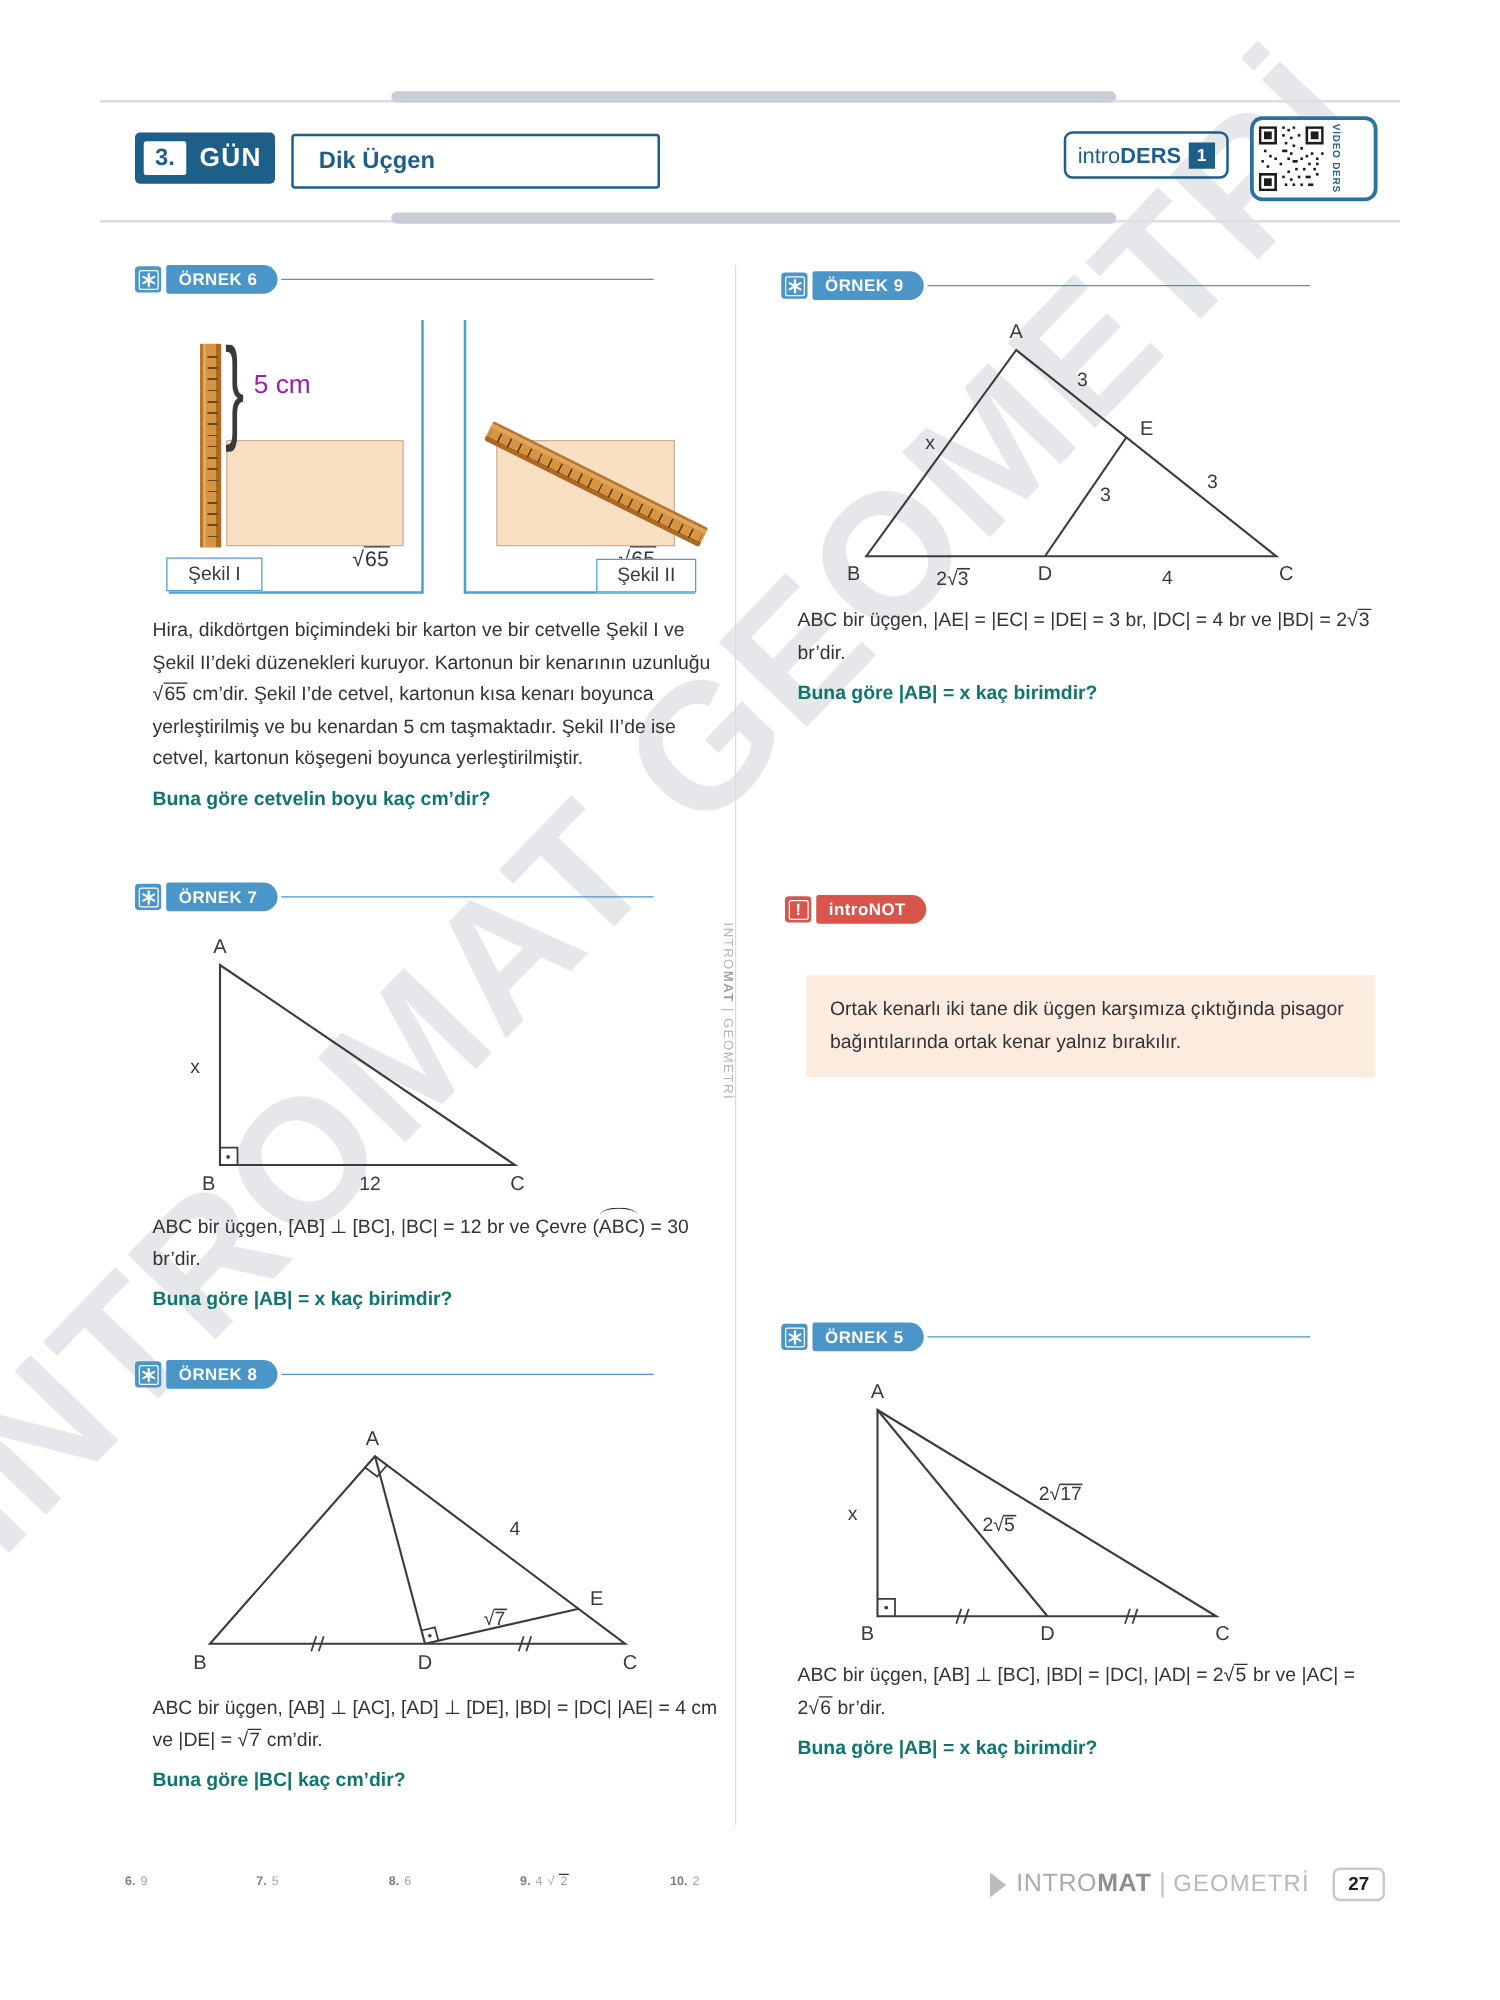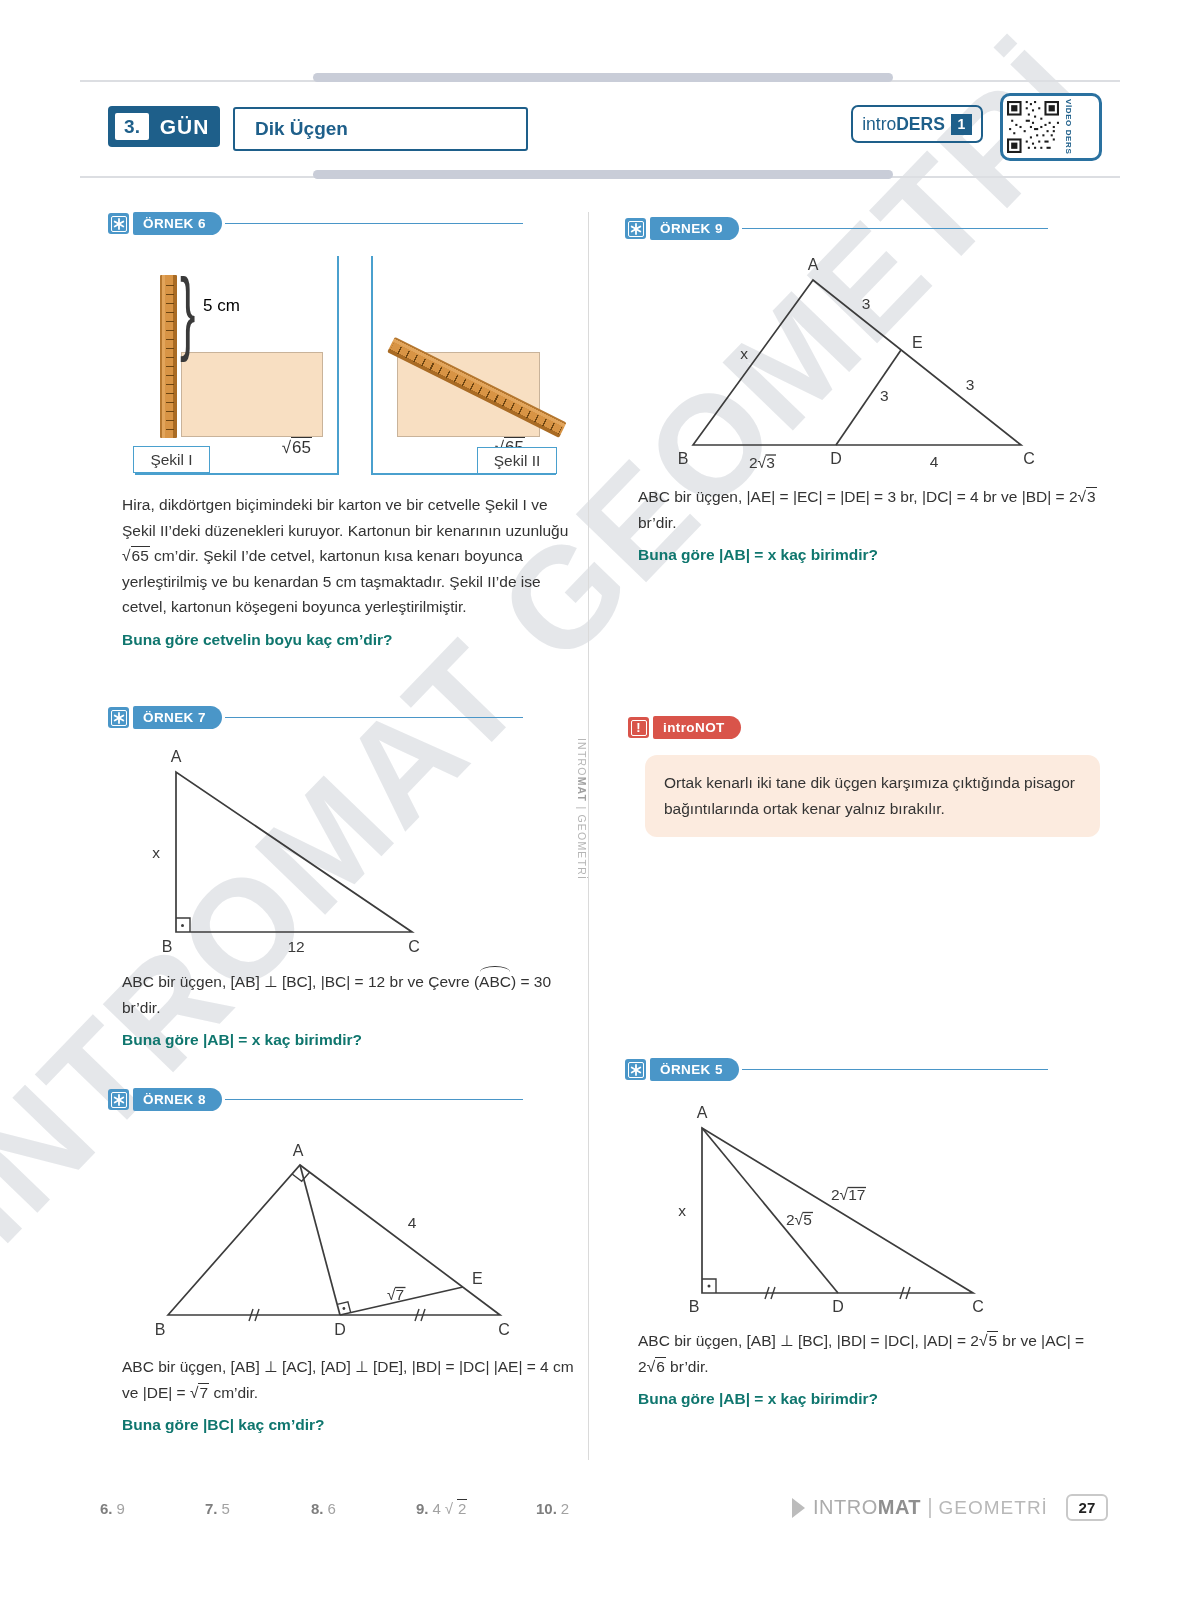--- a/index.html
+++ b/index.html
@@ -59,21 +59,21 @@
   .ruler-v{position:absolute;width:17px;border-radius:1px;
            background:linear-gradient(to right,#b5772f 0 2px,#e2a55c 2px 5px,#d89445 5px 13px,#a96b24 13px 17px)}
   .ruler-v i{position:absolute;top:2px;bottom:2px;right:3px;width:8px;
              background:repeating-linear-gradient(to bottom,transparent 0 7.6px,#6d4512 7.6px 9px)}
   .ruler-d{position:absolute;height:17px;border-radius:2px;transform:rotate(26.5deg);transform-origin:0 50%;
            background:linear-gradient(to bottom,#b5772f 0 2px,#e2a55c 2px 5px,#d89445 5px 13px,#a96b24 13px 17px)}
   .ruler-d i{position:absolute;left:2px;right:2px;bottom:3px;height:8px;
              background:repeating-linear-gradient(to right,transparent 0 7.6px,#6d4512 7.6px 9px)}
   .brace{position:absolute;font-size:92px;line-height:74px;color:#3a3a3a;
          transform:scaleX(.5);transform-origin:left center;font-weight:normal}
-  .fig-lbl{position:absolute;font-size:17px;color:#000000}
+  .fig-lbl{position:absolute;font-size:21px;color:#a21caf}
   .side-lbl{position:absolute;font-size:17px;color:#333;text-align:right}
   .sekil-box{position:absolute;height:27px;border:1.6px solid #4aa0ce;background:#fff;box-sizing:border-box;
              display:flex;align-items:center;justify-content:center;font-size:15.5px;color:#3a3a3a}
 
   
   .tblock{position:absolute;font-size:15.5px;line-height:25.5px;color:#333}
   .tblock .q{font-weight:bold;color:#0f766e;margin-top:7px}
   .sq{white-space:nowrap}
   .sq .ov{border-top:1.4px solid #333;padding:0 1px}
   .hat{position:relative;display:inline-block;padding-top:1px}
@@ -82,25 +82,25 @@
 
   
   svg.fig{position:absolute;overflow:visible}
   svg.fig text{font-size:16px;fill:#3a3a3a;font-family:"Liberation Sans","DejaVu Sans",sans-serif}
   svg.fig text.sm{font-size:15.5px}
   svg.fig .geo{fill:none;stroke:#3c3c3c;stroke-width:1.7}
   svg.fig .thin{fill:none;stroke:#3c3c3c;stroke-width:1.4}
   svg.fig .vinc{stroke:#3a3a3a;stroke-width:1.3}
 
   
-  #note-box{left:645px;top:755px;width:455px;box-sizing:border-box;background:#fcebdf;border-radius:12px;
+  #note-box{left:645px;top:780px;width:455px;box-sizing:border-box;background:#fcebdf;border-radius:2px;
             padding:15px 19px;font-size:15.5px;line-height:26px;color:#333}
 
   
-  .ans{position:absolute;top:1500px;font-size:15px;white-space:nowrap}
+  .ans{position:absolute;top:1500px;font-size:10px;white-space:nowrap}
   .ans b{color:#7e7e7e}
   .ans span{color:#a2a2a2;margin-left:4px}
   #footer-brand{left:792px;top:1494px;display:flex;align-items:center;gap:8px}
   #fb-arrow{width:0;height:0;border-left:13px solid #bcbcbc;border-top:10px solid transparent;
             border-bottom:10px solid transparent}
   #fb-name{font-size:20px;letter-spacing:.5px;color:#ababab}
   #fb-name b{color:#8f8f8f}
   #fb-sep{width:1.5px;height:20px;background:#c9c9c9}
   #fb-geo{font-size:19px;letter-spacing:1px;color:#b8b8b8}
   #page-num{width:42px;height:27px;border:2px solid #c9c9c9;border-radius:6px;box-sizing:border-box;

